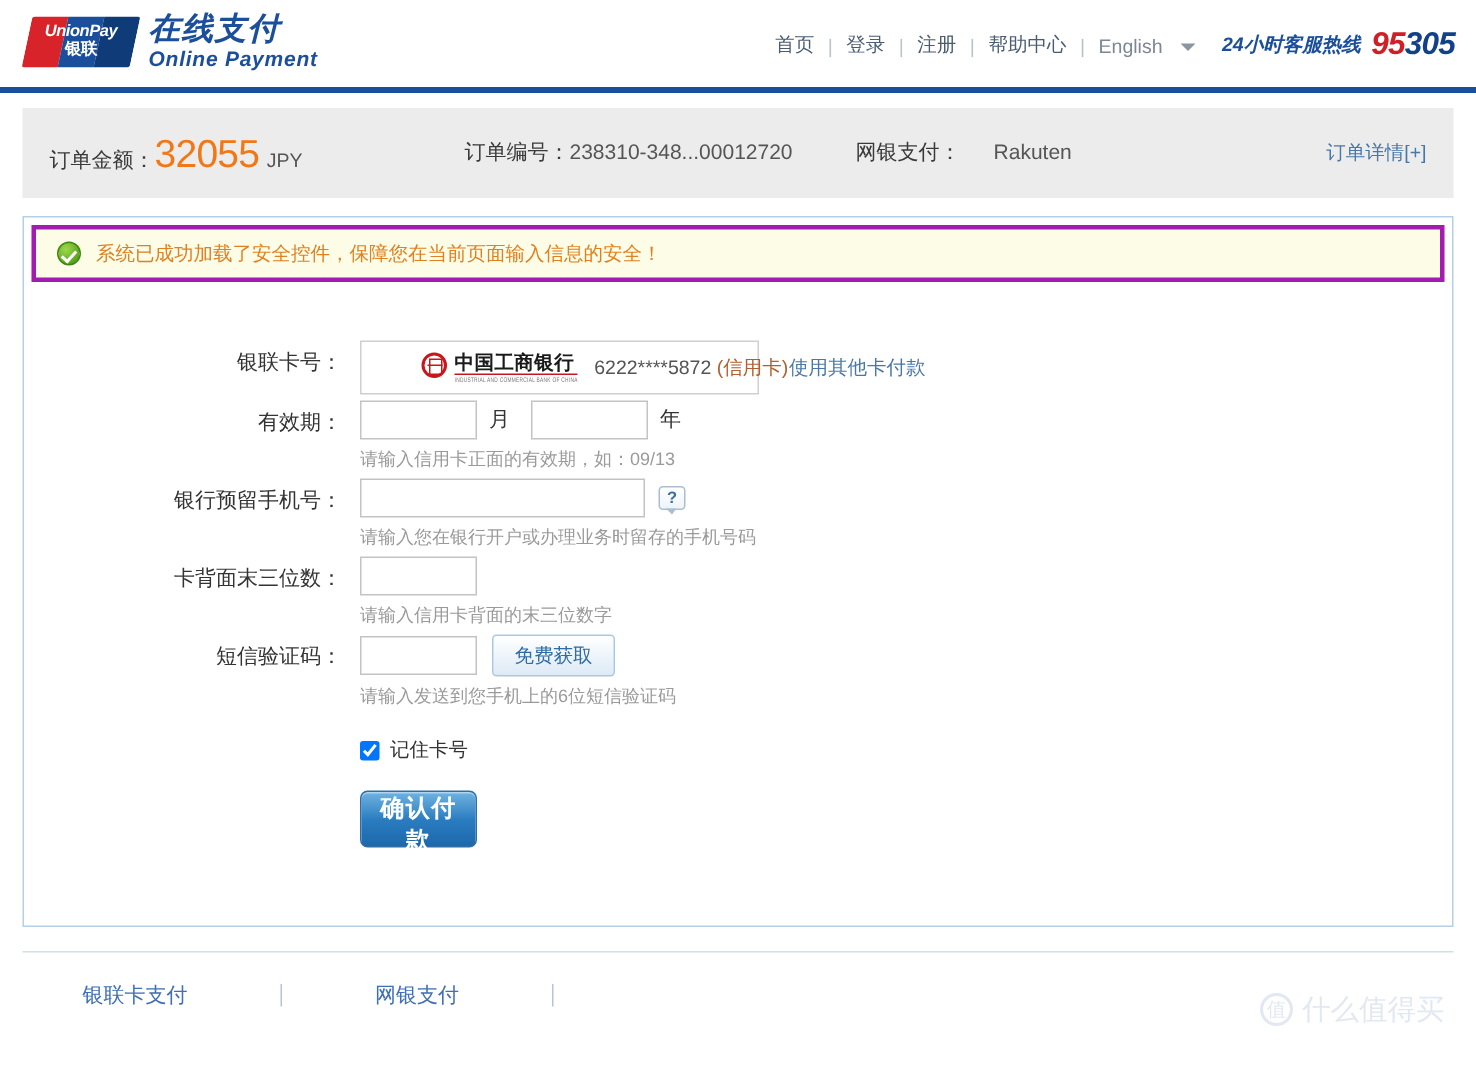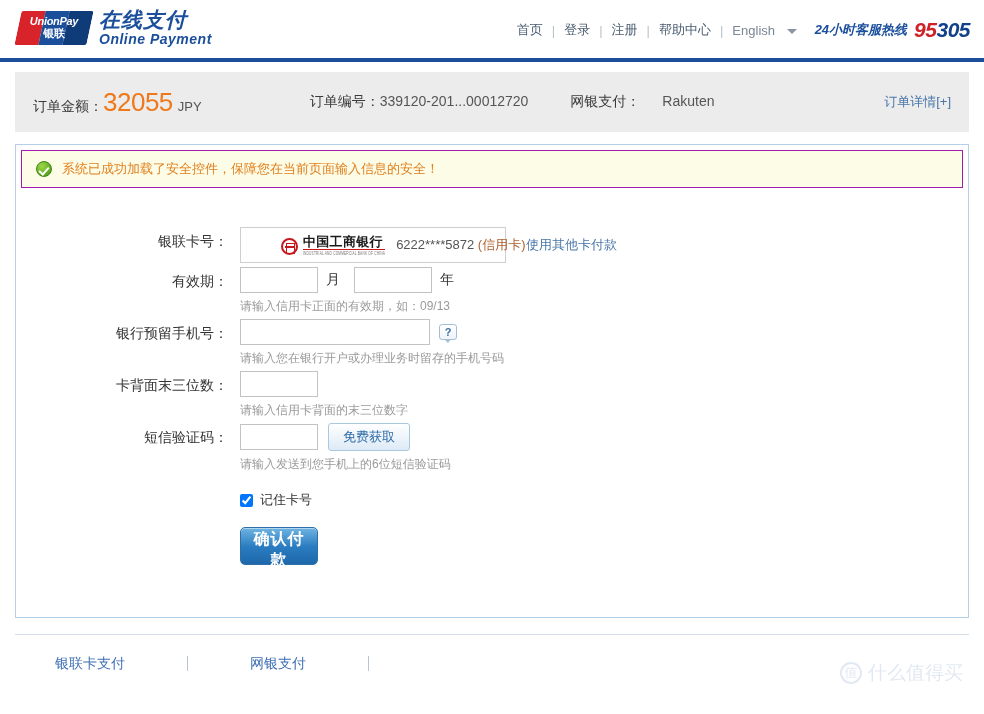--- a/index.html
+++ b/index.html
@@ -139,21 +139,21 @@
     margin: 12px 15px 0 15px;
     border: 1px solid #b5cfe6;
     background: #ffffff;
     height: 474px;
     position: relative;
   }
   .alert {
     margin: 5px;
     height: 38px;
     background: #fdfce6;
-    border: 1px solid #a21caf;
+    border: 3px solid #a21caf;
     display: flex; align-items: center;
     padding-left: 14px;
   }
   .ok-icon {
     width: 16px; height: 16px;
     border-radius: 50%;
     background: radial-gradient(circle at 35% 30%, #9ed84a, #4f9b18 85%);
     border: 1px solid #3f8712;
     position: relative;
     flex: none;
@@ -191,21 +191,21 @@
   .field { padding-left: 12px; }
 
   .cardbox {
     display: flex; align-items: center;
     border: 1px solid #cfcfcf;
     background: #fff;
     height: 36px;
     padding: 0 12px 0 10px;
     width: 266px;
   }
-  .icbc { display: flex; align-items: flex-end; gap: 5px; flex: none; padding-left: 30px; }
+  .icbc { display: flex; align-items: flex-start; gap: 5px; flex: none; padding-left: 30px; }
   .icbc-seal {
     width: 17px; height: 17px;
     border-radius: 50%;
     border: 2px solid #c8161d;
     position: relative;
     flex: none;
   }
   .icbc-seal::before {
     content: "";
     position: absolute; left: 3px; top: 2.5px;
@@ -414,21 +414,21 @@
 <div class="blue-rule"></div>
 
 <div class="orderbar">
   <div class="ob-item ob-amount">
     <span>订单金额：</span>
     <span class="big">32055</span>
     <span class="cur">JPY</span>
   </div>
   <div class="ob-item ob-order">
     <span>订单编号：</span>
-    <span class="val">339120-201...00012720</span>
+    <span class="val">238310-348...00012720</span>
   </div>
   <div class="ob-item ob-merchant">
     <span>网银支付：</span>
     <span class="val">Rakuten</span>
   </div>
   <a class="ob-detail">订单详情[+]</a>
 </div>
 
 <div class="panel">
 

